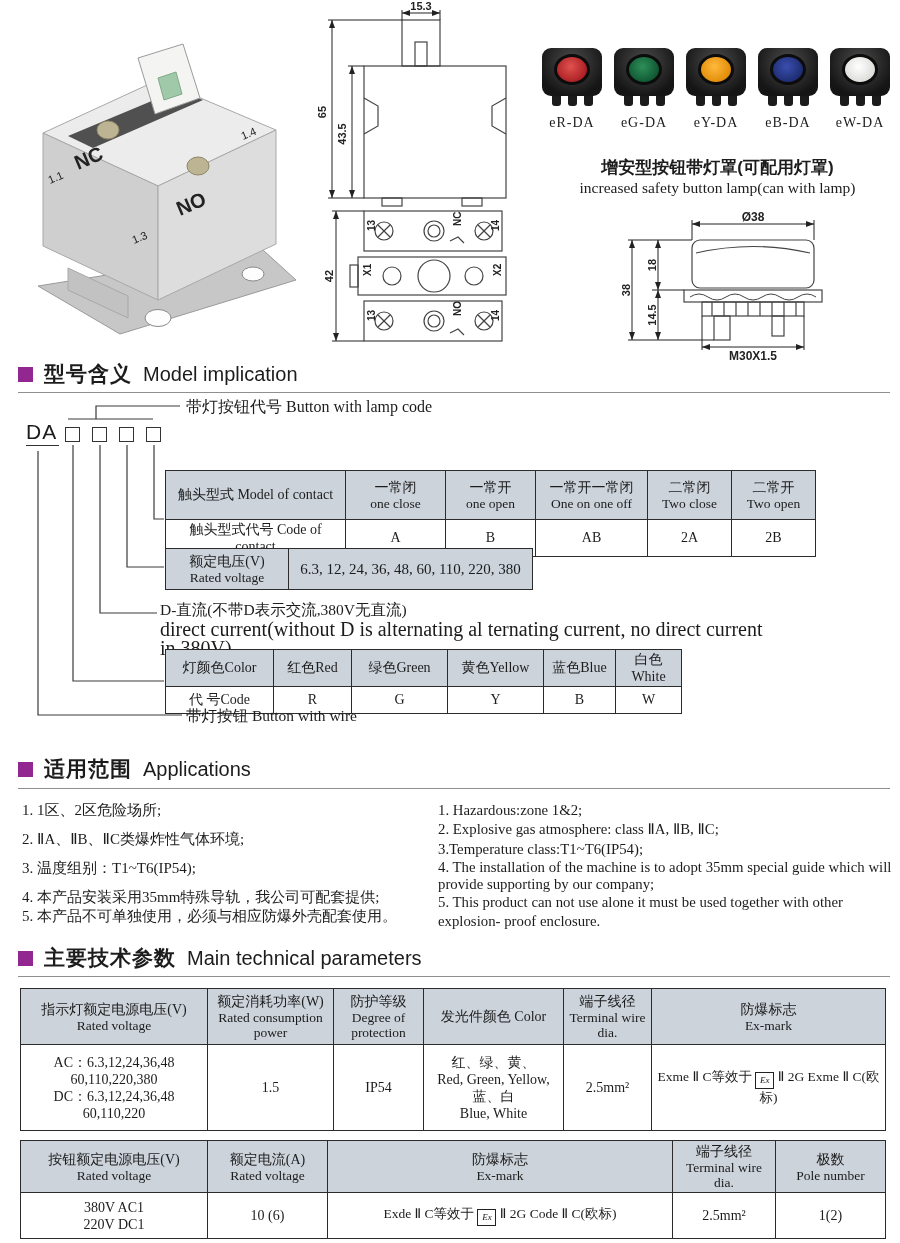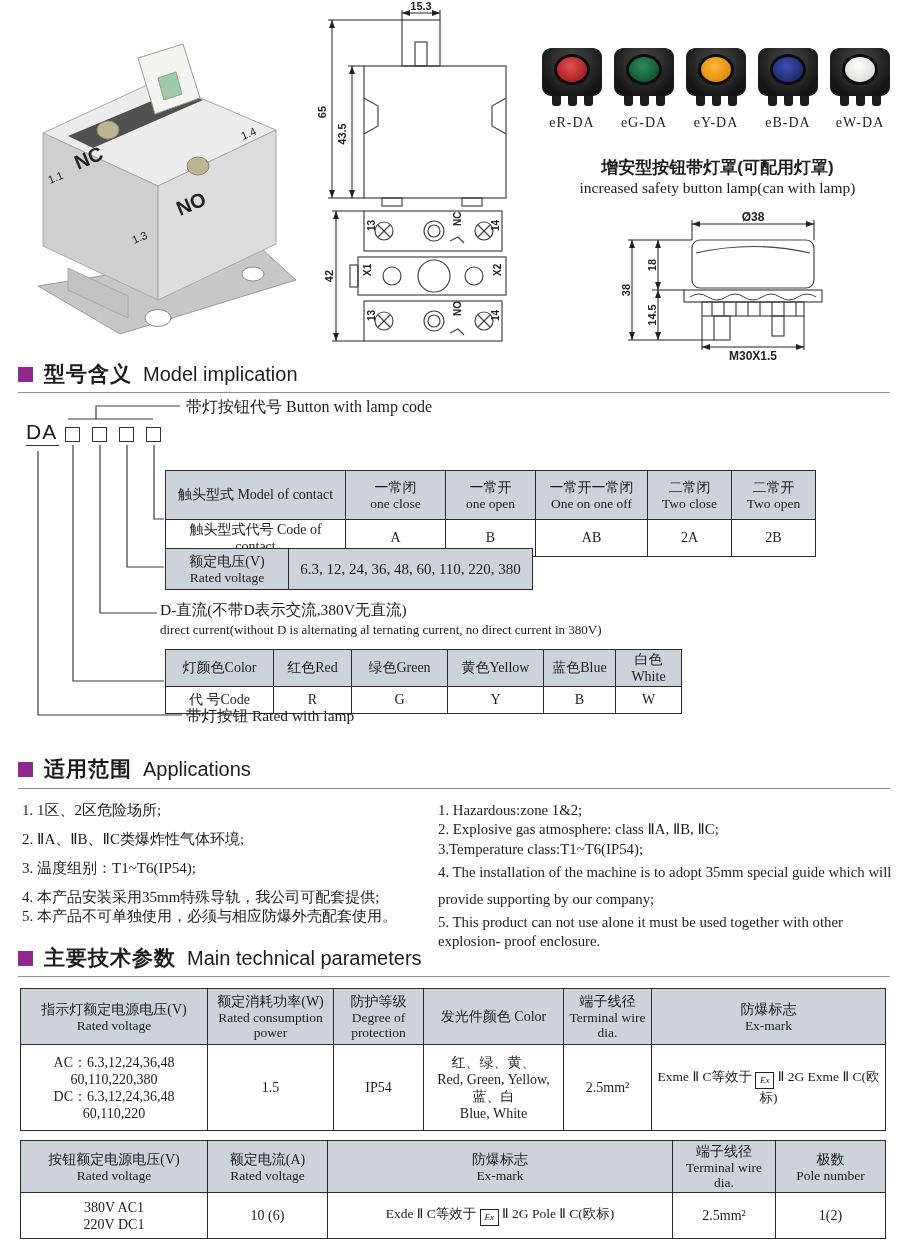--- a/index.html
+++ b/index.html
@@ -31,21 +31,21 @@
   table{border-collapse:collapse;table-layout:fixed;}
   td{border:1px solid #2b2b2b;text-align:center;vertical-align:middle;padding:1px 3px;
      font-size:14px;overflow:hidden;}
   .th{background:#ccd3db;}
   .cellcn{font-size:14px;line-height:17px;}
   .cellen{font-size:13.5px;line-height:15px;}
   .small-lines div{line-height:17px;}
   .hex{display:inline-block;width:17px;height:15px;border:1px solid #222;border-radius:0;
        font-size:9px;line-height:14px;text-align:center;font-style:italic;vertical-align:-2px;}
   .note-cn{font-size:15.5px;line-height:20px;}
-  .note-en{font-size:13px;line-height:19px;}
+  .note-en{font-size:20px;line-height:19px;}
   ul.plain{list-style:none;margin:0;padding:0;}
 </style>
 </head>
 <body>
 
 <div id="page">
 
   <svg width="0" height="0" style="position:absolute">
     <defs>
       <marker id="ae" markerWidth="9" markerHeight="8" refX="8" refY="3" orient="auto">
@@ -351,42 +351,42 @@
       <td>代 号Code</td>
       <td>R</td>
       <td>G</td>
       <td>Y</td>
       <td>B</td>
       <td>W</td>
     </tr>
   </tbody>
     </table>
 
-  <div class="abs" style="left:186px;top:706px;font-size:15.5px">带灯按钮 Rated with lamp</div>
+  <div class="abs" style="left:186px;top:706px;font-size:15.5px">带灯按钮 Button with wire</div>
 
   <div class="abs sec-head" style="left:18px;top:755px">
     <div class="bullet"></div>
     <span class="sec-cn">适用范围</span>
     <span class="sec-en">Applications</span>
   </div>
   <div class="abs rule" style="left:18px;top:788px;width:872px"></div>
 
   <ul class="plain abs" style="left:22px;top:801px;width:408px">
     <li style="margin-bottom:10px;font-size:15px;line-height:19px">1. 1区、2区危险场所;</li>
     <li style="margin-bottom:10px;font-size:15px;line-height:19px">2. ⅡA、ⅡB、ⅡC类爆炸性气体环境;</li>
     <li style="margin-bottom:10px;font-size:15px;line-height:19px">3. 温度组别：T1~T6(IP54);</li>
     <li style="margin-bottom:0;font-size:15px;line-height:19px">4. 本产品安装采用35mm特殊导轨，我公司可配套提供;</li>
     <li style="margin-bottom:21px;font-size:15px;line-height:19px">5. 本产品不可单独使用，必须与相应防爆外壳配套使用。</li>
   </ul>
 
   <ul class="plain abs" style="left:438px;top:801px;width:456px">
     <li style="font-size:14.8px;line-height:19.3px">1. Hazardous:zone 1&amp;2;</li>
     <li style="font-size:14.8px;line-height:19.3px">2. Explosive gas atmosphere: class ⅡA, ⅡB, ⅡC;</li>
     <li style="font-size:14.8px;line-height:19.3px">3.Temperature class:T1~T6(IP54);</li>
-    <li style="font-size:14.8px;line-height:27px">4. The installation of the machine is to adopt 35mm special guide which will provide supporting  by our company;</li>
+    <li style="font-size:14.8px;line-height:17px">4. The installation of the machine is to adopt 35mm special guide which will provide supporting  by our company;</li>
     <li style="font-size:14.8px;line-height:19.3px">5. This product can not use alone it must be used together with other explosion- proof enclosure.</li>
   </ul>
 
   <div class="abs sec-head" style="left:18px;top:944px">
     <div class="bullet"></div>
     <span class="sec-cn">主要技术参数</span>
     <span class="sec-en">Main technical parameters</span>
   </div>
   <div class="abs rule" style="left:18px;top:976px;width:872px"></div>
 
@@ -481,21 +481,21 @@
     </tr>
     <tr style="height:46px">
       <td class="small-lines">
         <div>380V  AC1</div>
         <div>220V  DC1</div>
       </td>
       <td>10 (6)</td>
       <td style="font-size:13.5px">
         <span>Exde Ⅱ C等效于</span>
         <span class="hex">Ex</span>
-        <span>Ⅱ 2G Pole Ⅱ C(欧标)</span>
+        <span>Ⅱ 2G Code Ⅱ C(欧标)</span>
       </td>
       <td>2.5mm²</td>
       <td>1(2)</td>
     </tr>
   </tbody>
     </table>
 
 </div>
 
 </body></html>

